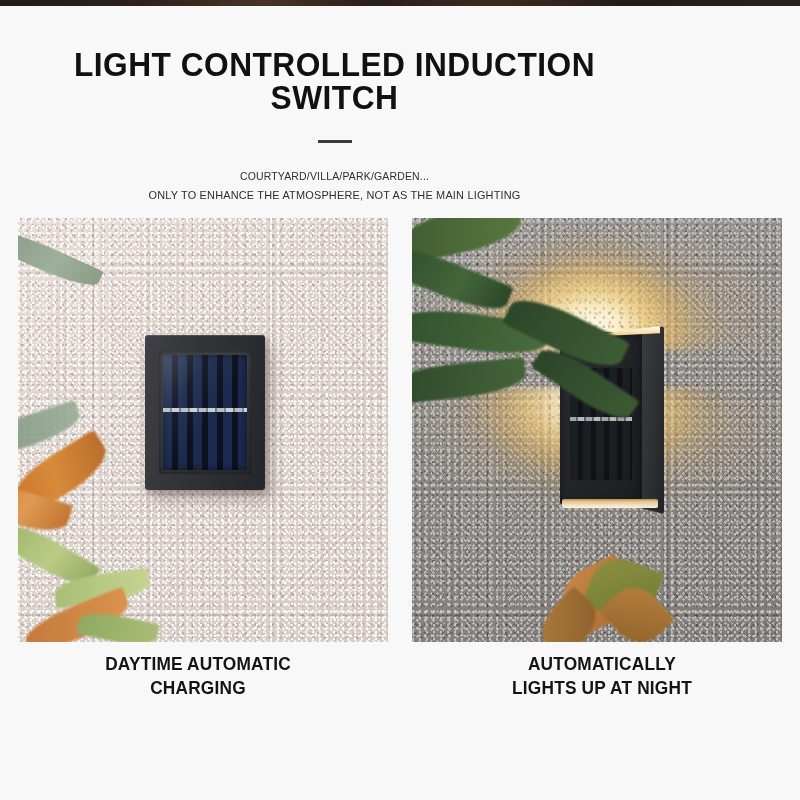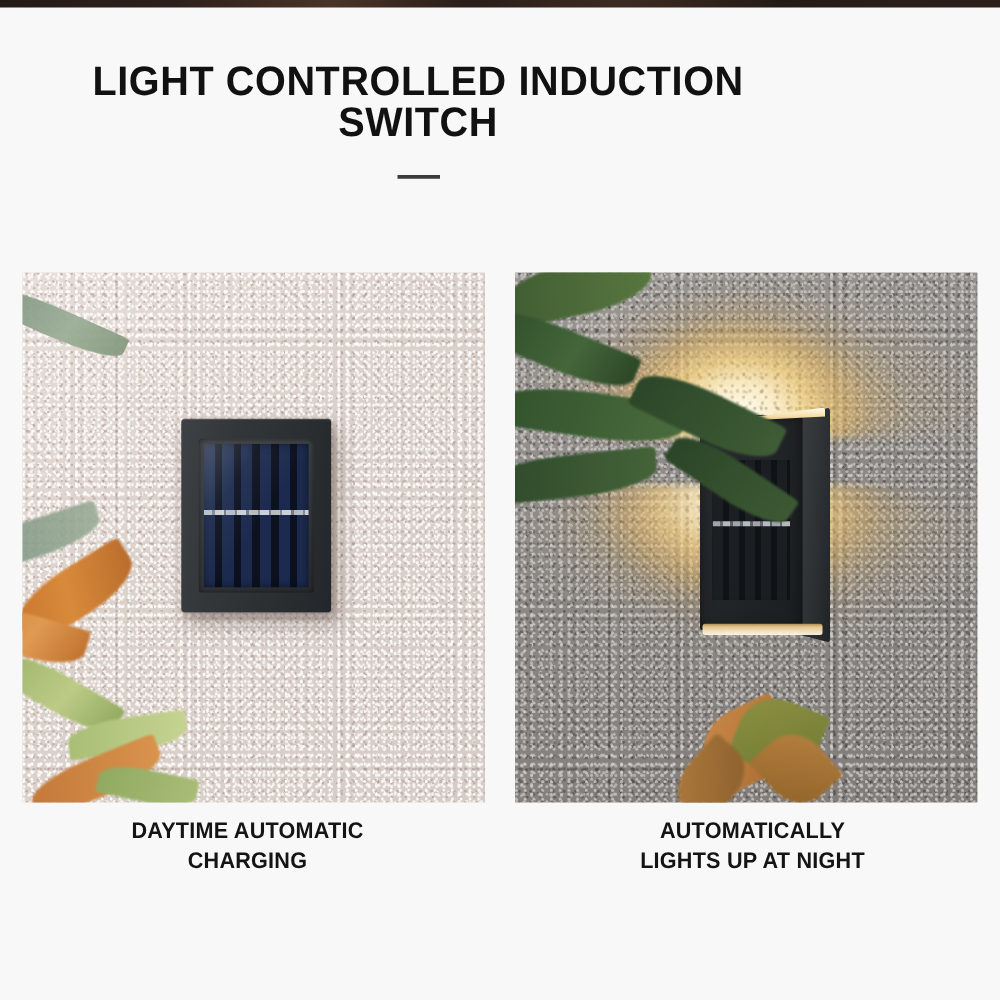--- a/index.html
+++ b/index.html
@@ -286,20 +286,24 @@
   }
 </style>
 </head>
 <body>
 
 <div class="top-strip"></div>
 
 <div class="header">
   <div class="title">LIGHT CONTROLLED INDUCTION SWITCH</div>
   <div class="rule"></div>
+  <div class="sub">
+    <div class="sub-line l1">COURTYARD/VILLA/PARK/GARDEN...</div>
+    <div class="sub-line l2">ONLY TO ENHANCE THE ATMOSPHERE, NOT AS THE MAIN LIGHTING</div>
+  </div>
 </div>
 
 <div class="photos">
 
   <div class="photo">
     <div class="wall day"></div>
 
     <div class="leaf d-l1"></div>
     <div class="leaf d-l2"></div>
 

